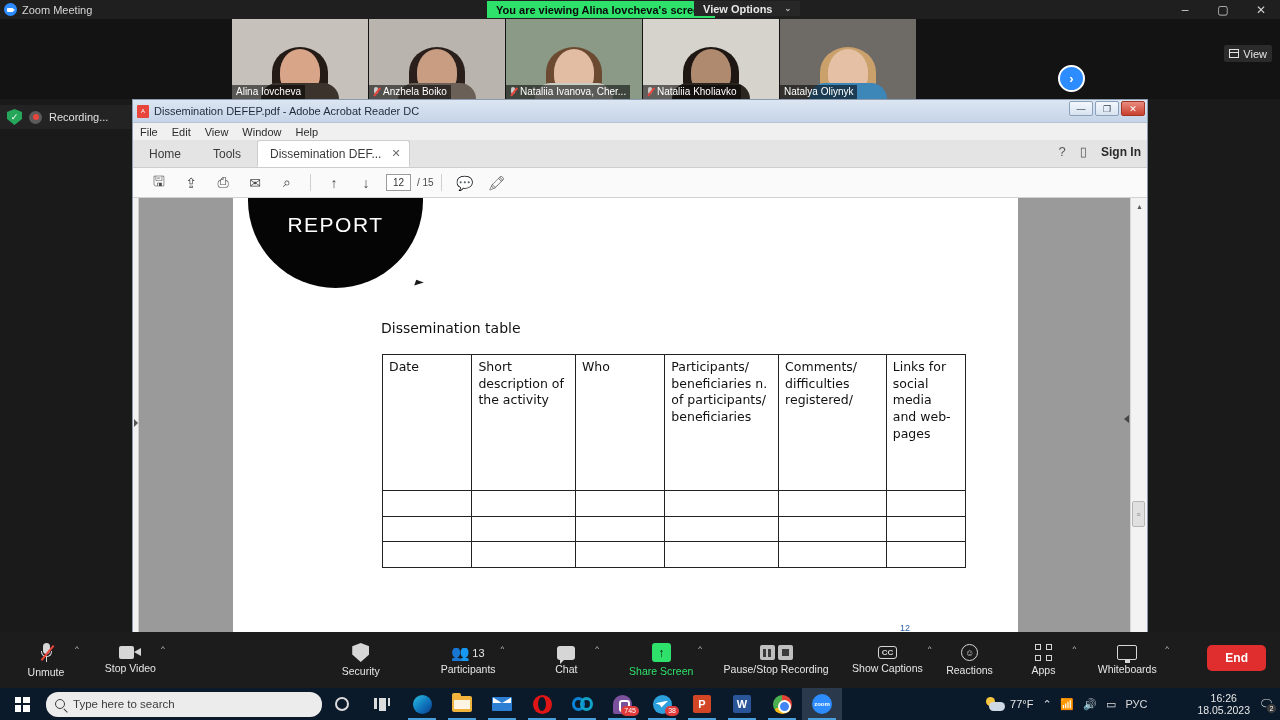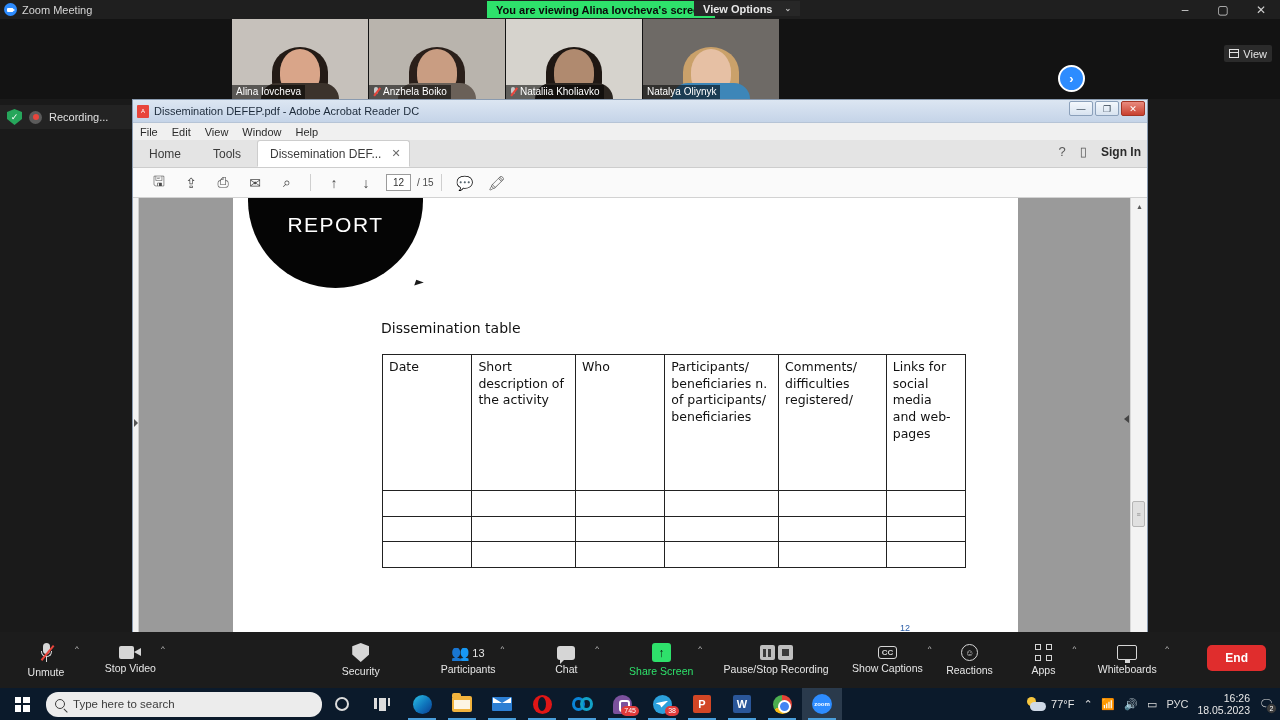--- a/index.html
+++ b/index.html
@@ -487,21 +487,21 @@
     width: 19px; height: 14px; position: relative;
   }
   .weather-ico .sun {
     position: absolute; left: 0; top: 0; width: 9px; height: 9px; border-radius: 50%; background: #f7c63e;
   }
   .weather-ico .cloud {
     position: absolute; left: 3px; bottom: 0; width: 16px; height: 9px;
     background: #cfd9e6; border-radius: 6px;
   }
   .tray-ico { color: #dcdcdc; font-size: 11px; }
-  .clock { text-align: right; line-height: 1.15; font-size: 10.5px; }
+  .clock { text-align: center; line-height: 1.15; font-size: 10.5px; margin-left: 41px; }
   .notif {
     width: 15px; height: 14px; position: relative; color: #dcdcdc; font-size: 12px;
   }
   .notif-badge {
     position: absolute; right: -3px; bottom: -3px; background: #3c3c3c; color: #fff;
     border-radius: 50%; width: 11px; height: 11px; font-size: 7px;
     display: flex; align-items: center; justify-content: center; border: 1px solid #0b1a2b;
   }
   .cursor {
     position: absolute; left: 415px; top: 281px; width: 0; height: 0;
@@ -544,20 +544,30 @@
           <div class="bg" style="background:#b9b4ad"></div>
           <div class="hair" style="background:#2a1f1a"></div>
           <div class="head" style="background:#c99d82"></div>
           <div class="body" style="background:#6a6058"></div>
           <div class="namebar">
             <span class="mute-ico"></span>
             <span>Anzhela Boiko</span>
           </div>
         </div>
         <div class="tile">
+          <div class="bg" style="background:#8a9a86"></div>
+          <div class="hair" style="background:#6b4a31"></div>
+          <div class="head" style="background:#e2bda3"></div>
+          <div class="body" style="background:#c9ccc2"></div>
+          <div class="namebar">
+            <span class="mute-ico"></span>
+            <span>Nataliia Ivanova, Cher...</span>
+          </div>
+        </div>
+        <div class="tile">
           <div class="bg" style="background:#d6d3cd"></div>
           <div class="hair" style="background:#1f1713"></div>
           <div class="head" style="background:#b08a6f"></div>
           <div class="body" style="background:#2b2520"></div>
           <div class="namebar">
             <span class="mute-ico"></span>
             <span>Nataliia Kholiavko</span>
           </div>
         </div>
         <div class="tile">

